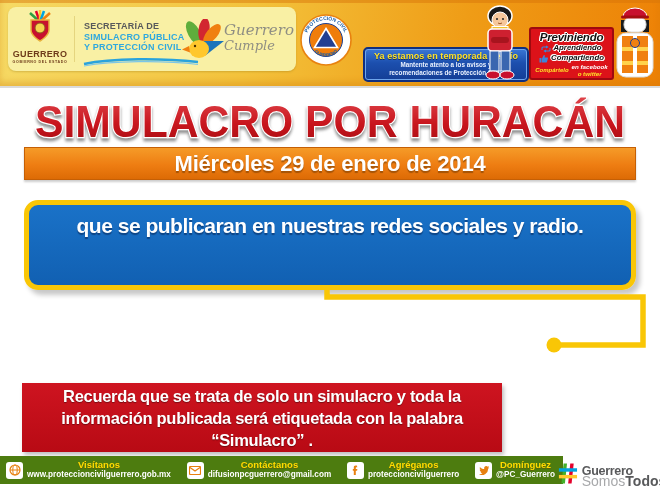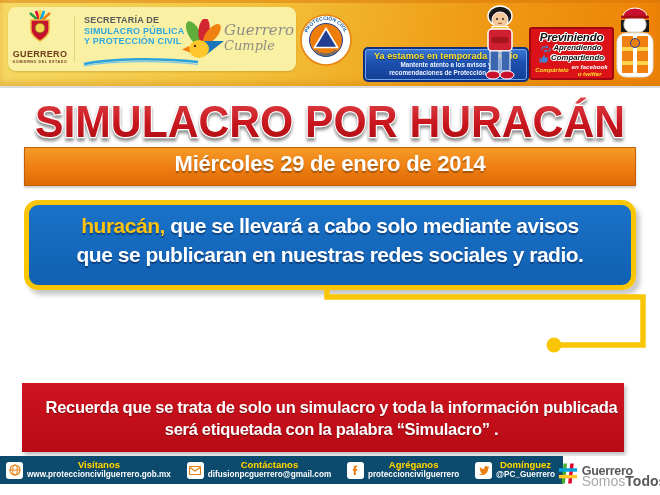--- a/index.html
+++ b/index.html
@@ -13,21 +13,21 @@
     border-bottom:2px solid #DADADA;
     box-shadow:inset 0 3px 0 rgba(216,116,8,.45), inset 0 -4px 6px rgba(205,120,10,.35);}
   .logo-panel{position:absolute;left:8px;top:7px;width:288px;height:64px;background:#F9F0A4;
     border-radius:8px;box-shadow:0 1px 2px rgba(120,90,0,.25);}
   .crest-wrap{position:absolute;left:10px;top:3px;width:44px;height:40px;}
   .gov-name{position:absolute;left:2px;top:42px;width:60px;text-align:center;
     font-size:9px;font-weight:800;color:#6E3B1A;letter-spacing:.3px;}
   .gov-sub{position:absolute;left:2px;top:53px;width:60px;text-align:center;
     font-size:3.6px;font-weight:700;color:#6E3B1A;letter-spacing:.6px;}
   .panel-divider{position:absolute;left:66px;top:9px;width:1px;height:46px;background:#E5D57F;}
-  .secretaria{position:absolute;left:76px;top:8px;line-height:10.5px;}
+  .secretaria{position:absolute;left:76px;top:14px;line-height:10.5px;}
   .secretaria .g1{font-size:9px;font-weight:800;color:#58595B;letter-spacing:.2px;}
   .secretaria .g2{font-size:9px;font-weight:800;color:#2FA8DE;letter-spacing:.2px;}
   .swoosh{position:absolute;left:74px;top:47px;}
   .cumple-bird{position:absolute;left:172px;top:12px;}
   .cumple-text{position:absolute;left:216px;top:16px;color:#8F8E83;
     font-family:"DejaVu Serif",serif;font-style:italic;line-height:15px;}
   .cumple-text .c1{font-size:15px;}
   .cumple-text .c2{font-size:13px;margin-left:0;}
   .seal{position:absolute;left:300px;top:14px;}
 
@@ -52,48 +52,48 @@
   .prev-bottom{display:flex;align-items:flex-start;justify-content:center;gap:3px;margin-top:1px;}
   .prev-share{font-size:6px;font-weight:800;font-style:italic;color:#FFE229;margin-top:3px;}
   .prev-fbtw{line-height:6.5px;font-weight:800;font-style:italic;}
   .prev-fb{font-size:6.2px;color:#fff;}
   .prev-tw{font-size:6.2px;color:#FFE229;}
   .volunteer{position:absolute;left:610px;top:3px;}
 
   
   .title-svg{position:absolute;left:0;top:92px;
     filter:drop-shadow(0 3.5px 1.5px rgba(110,110,110,.75));}
-  .date-bar{position:absolute;left:24px;top:147px;width:612px;height:39px;
+  .date-bar{position:absolute;left:24px;top:147px;width:612px;height:33px;
     background:linear-gradient(180deg,#F59B28 0%,#EE7D12 55%,#DD6B05 100%);
     border:1px solid #C55F05;box-shadow:0 2px 2px rgba(0,0,0,.2);
     text-align:center;line-height:31px;font-size:22px;font-weight:800;color:#fff;
     text-shadow:0 2px 1px rgba(110,55,0,.55);letter-spacing:-.2px;}
 
   .invite-box{position:absolute;left:24px;top:200px;width:612px;height:90px;
     background:linear-gradient(#1A72C8,#1160B2);border:5px solid #F9C606;border-radius:14px;
     box-shadow:4px 5px 5px rgba(0,0,0,.22);
     text-align:center;padding-top:7px;}
   .invite-line{font-size:21px;font-weight:800;color:#fff;line-height:28.5px;
     letter-spacing:-.5px;text-shadow:0 1.5px 1px rgba(0,20,60,.45);}
   .hl{color:#FFC20E;}
 
   .connector{position:absolute;left:0;top:0;pointer-events:none;}
 
   .alerts{position:absolute;left:187px;top:313px;width:365px;color:#151515;
     font-size:14px;font-weight:700;letter-spacing:-.2px;line-height:19.5px;}
   .alerts .just{text-align:justify;text-align-last:justify;}
 
-  .reminder-box{position:absolute;left:22px;top:383px;width:602px;height:69px;
+  .reminder-box{position:absolute;left:22px;top:383px;width:480px;height:69px;
     background:linear-gradient(#CE1420,#B80A14);box-shadow:2px 3px 4px rgba(0,0,0,.25);
-    display:flex;align-items:center;justify-content:flex-end;}
+    display:flex;align-items:center;justify-content:flex-start;}
   .reminder-text{width:585px;text-align:center;font-size:16.5px;font-weight:800;
     letter-spacing:-.3px;color:#fff;line-height:22px;text-shadow:0 1px 1px rgba(0,0,0,.4);}
 
   
-  .footer-bar{position:absolute;left:0;top:456px;width:563px;height:28px;background:#0c4a6e;
+  .footer-bar{position:absolute;left:0;top:456px;width:563px;height:28px;background:#4d7c0f;
     display:flex;align-items:center;justify-content:space-between;padding:0 8px 0 6px;}
   .footer-item{display:flex;align-items:center;gap:4px;}
   .icon-box{width:17px;height:17px;background:#fff;border-radius:3px;
     display:flex;align-items:center;justify-content:center;flex:0 0 auto;}
   .fi-text{display:flex;flex-direction:column;align-items:center;line-height:10px;}
   .fi-label{font-size:9.5px;font-weight:800;color:#FFDC00;text-shadow:0 1px 0 rgba(120,60,0,.4);}
   .fi-value{font-size:8.2px;font-weight:700;color:#fff;}
   .design-strip{position:absolute;left:0;top:484px;width:563px;height:11px;background:#FFD60A;
     text-align:right;padding-right:6px;font-size:7.5px;font-weight:700;font-style:italic;
     color:#E8800F;line-height:11px;}
@@ -249,23 +249,20 @@
         <stop offset="1" stop-color="#A50D12"></stop>
       </linearGradient>
     </defs>
     <text x="330" y="45" text-anchor="middle" font-family="Liberation Sans, sans-serif" font-size="45" font-weight="bold" fill="url(#tg)" stroke="#fff" stroke-width="2.4" paint-order="stroke" textLength="590" lengthAdjust="spacingAndGlyphs">SIMULACRO POR HURACÁN</text>
   </svg>
 
   <div class="date-bar">Miércoles 29 de enero de 2014</div>
 
   <div class="invite-box">
     <div class="invite-line">
-      <span class="hl">huracán,</span><span> que se llevará a cabo solo mediante avisos</span>
-    </div>
-    <div class="invite-line">
       <span>que se publicaran en nuestras redes sociales y radio.</span>
     </div>
   </div>
 
   <svg class="connector" width="660" height="495">
     <path d="M327 288 L327 297 L643 297 L643 345 L560 345" fill="none" stroke="#F9C606" stroke-width="5.5"></path>
     <circle cx="554" cy="345" r="7.5" fill="#F9C606"></circle>
   </svg>
 
 

